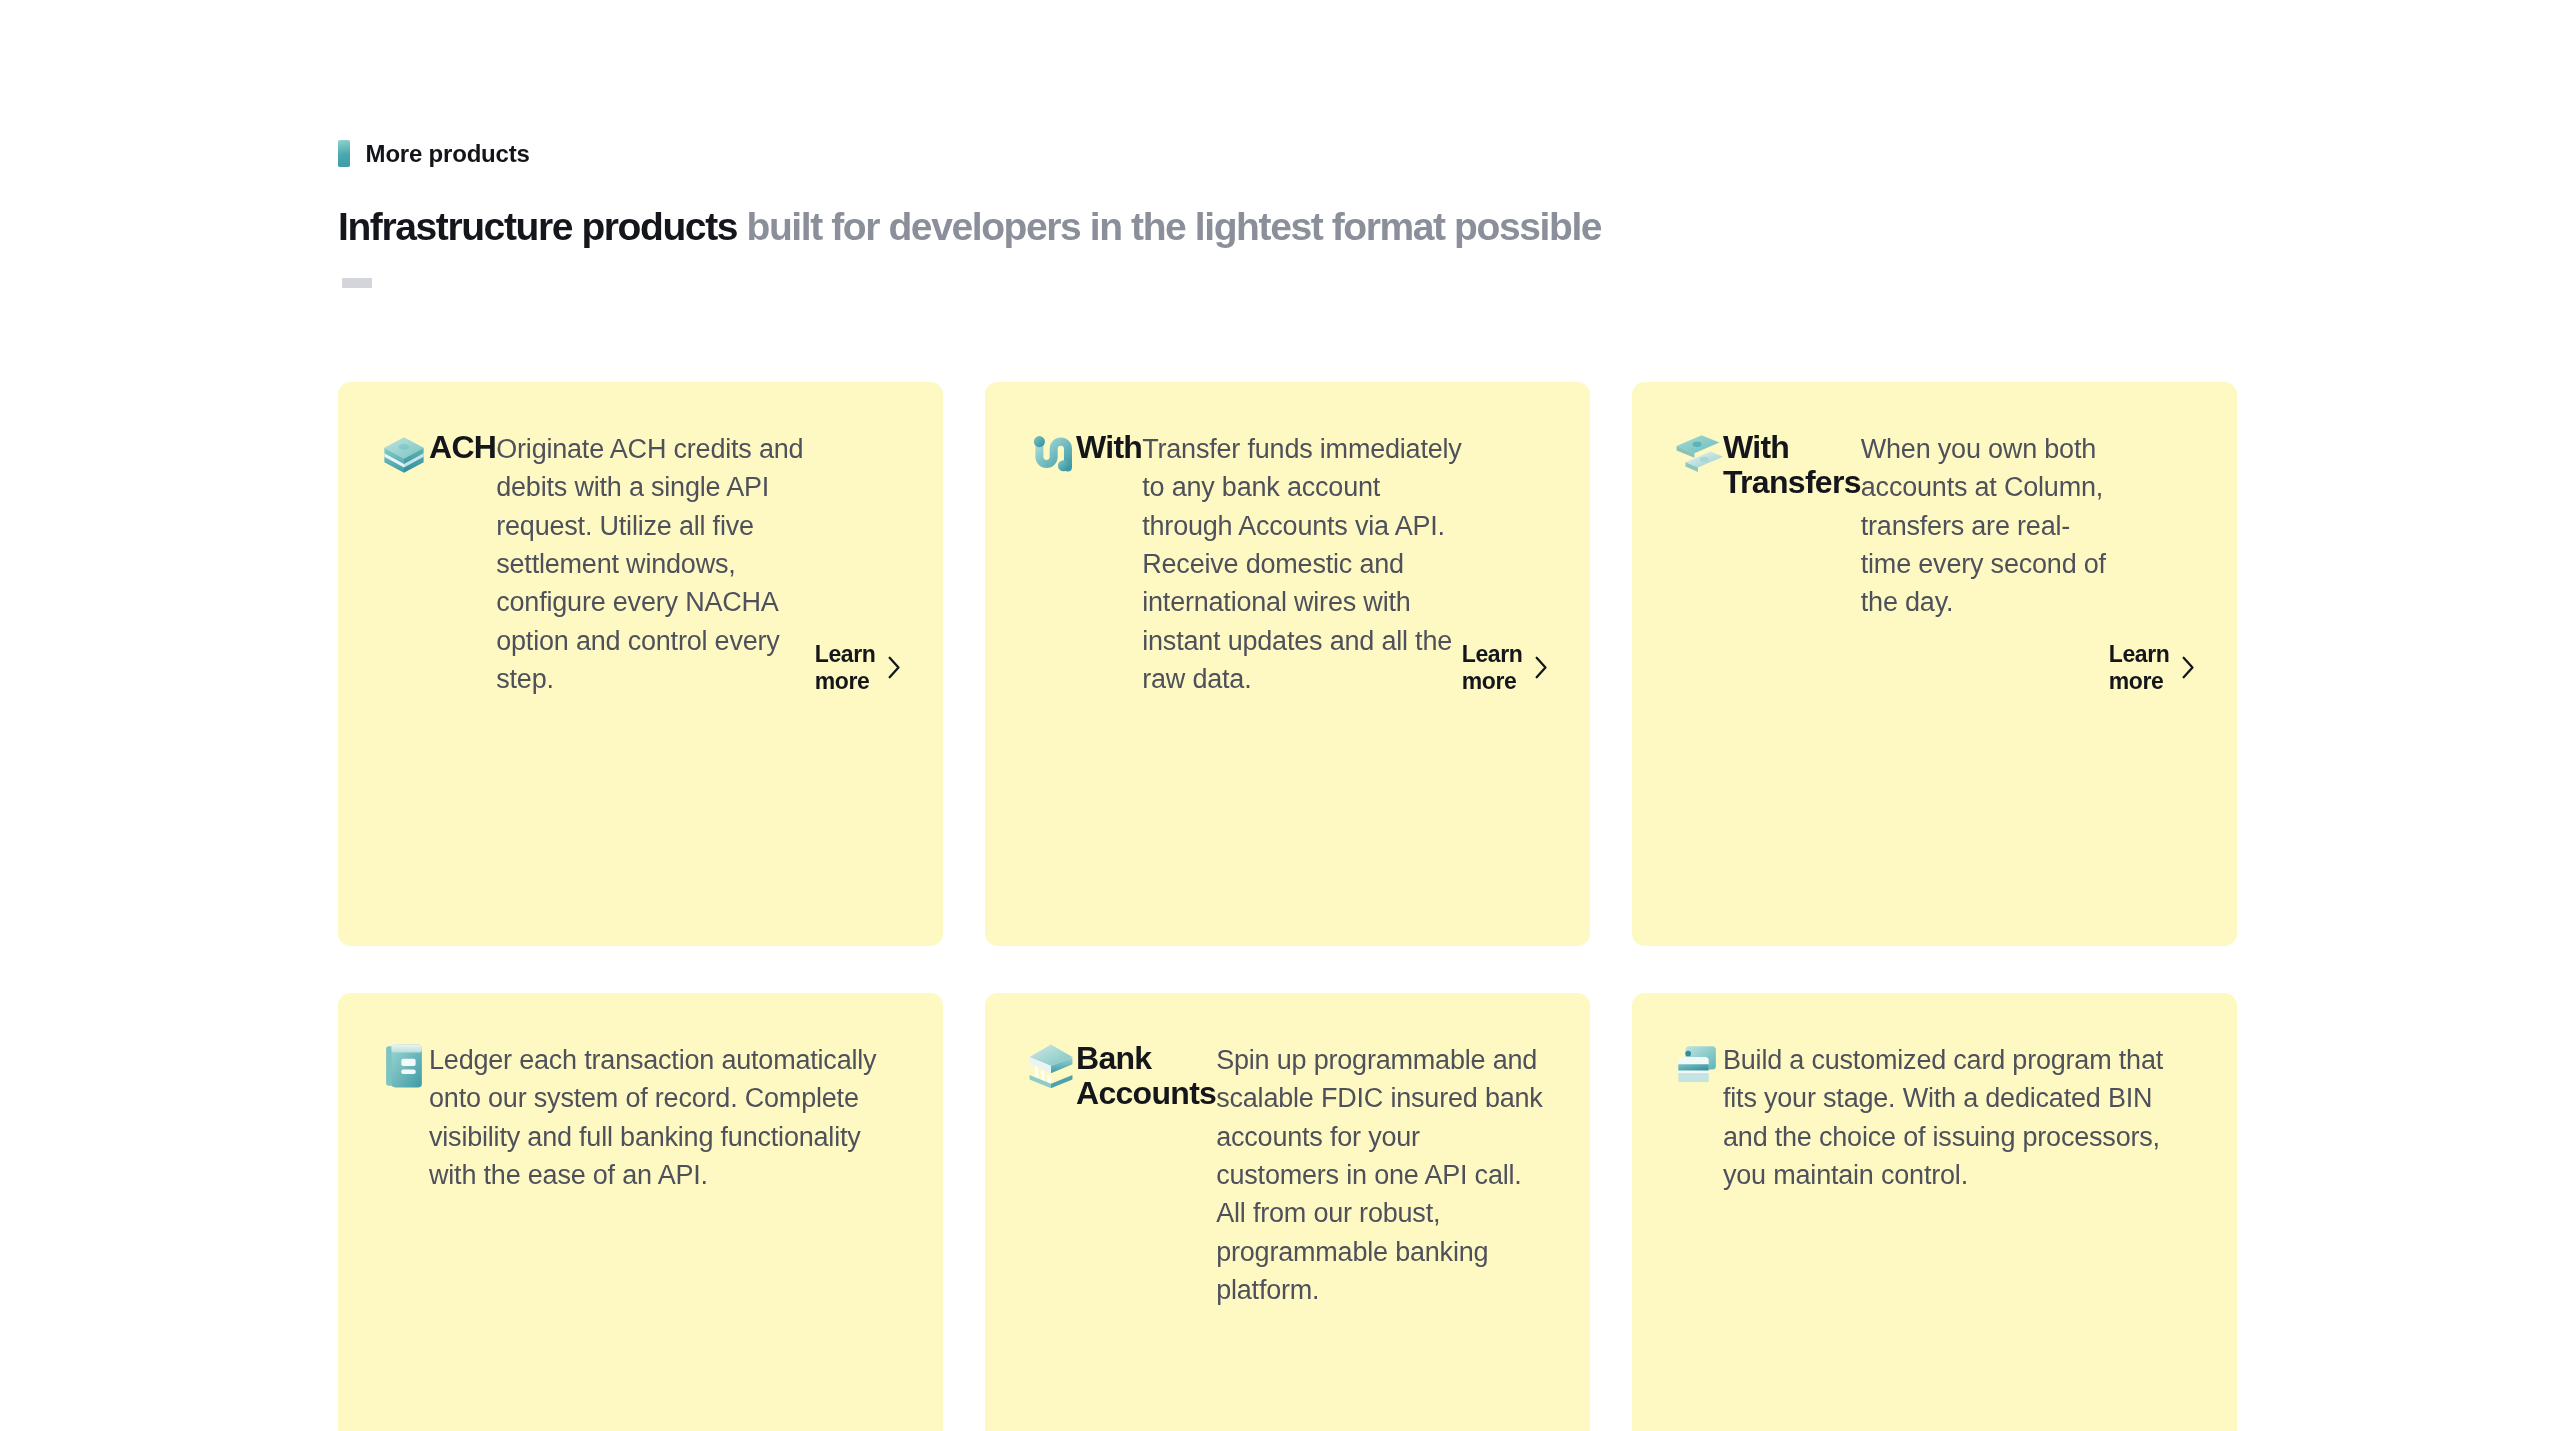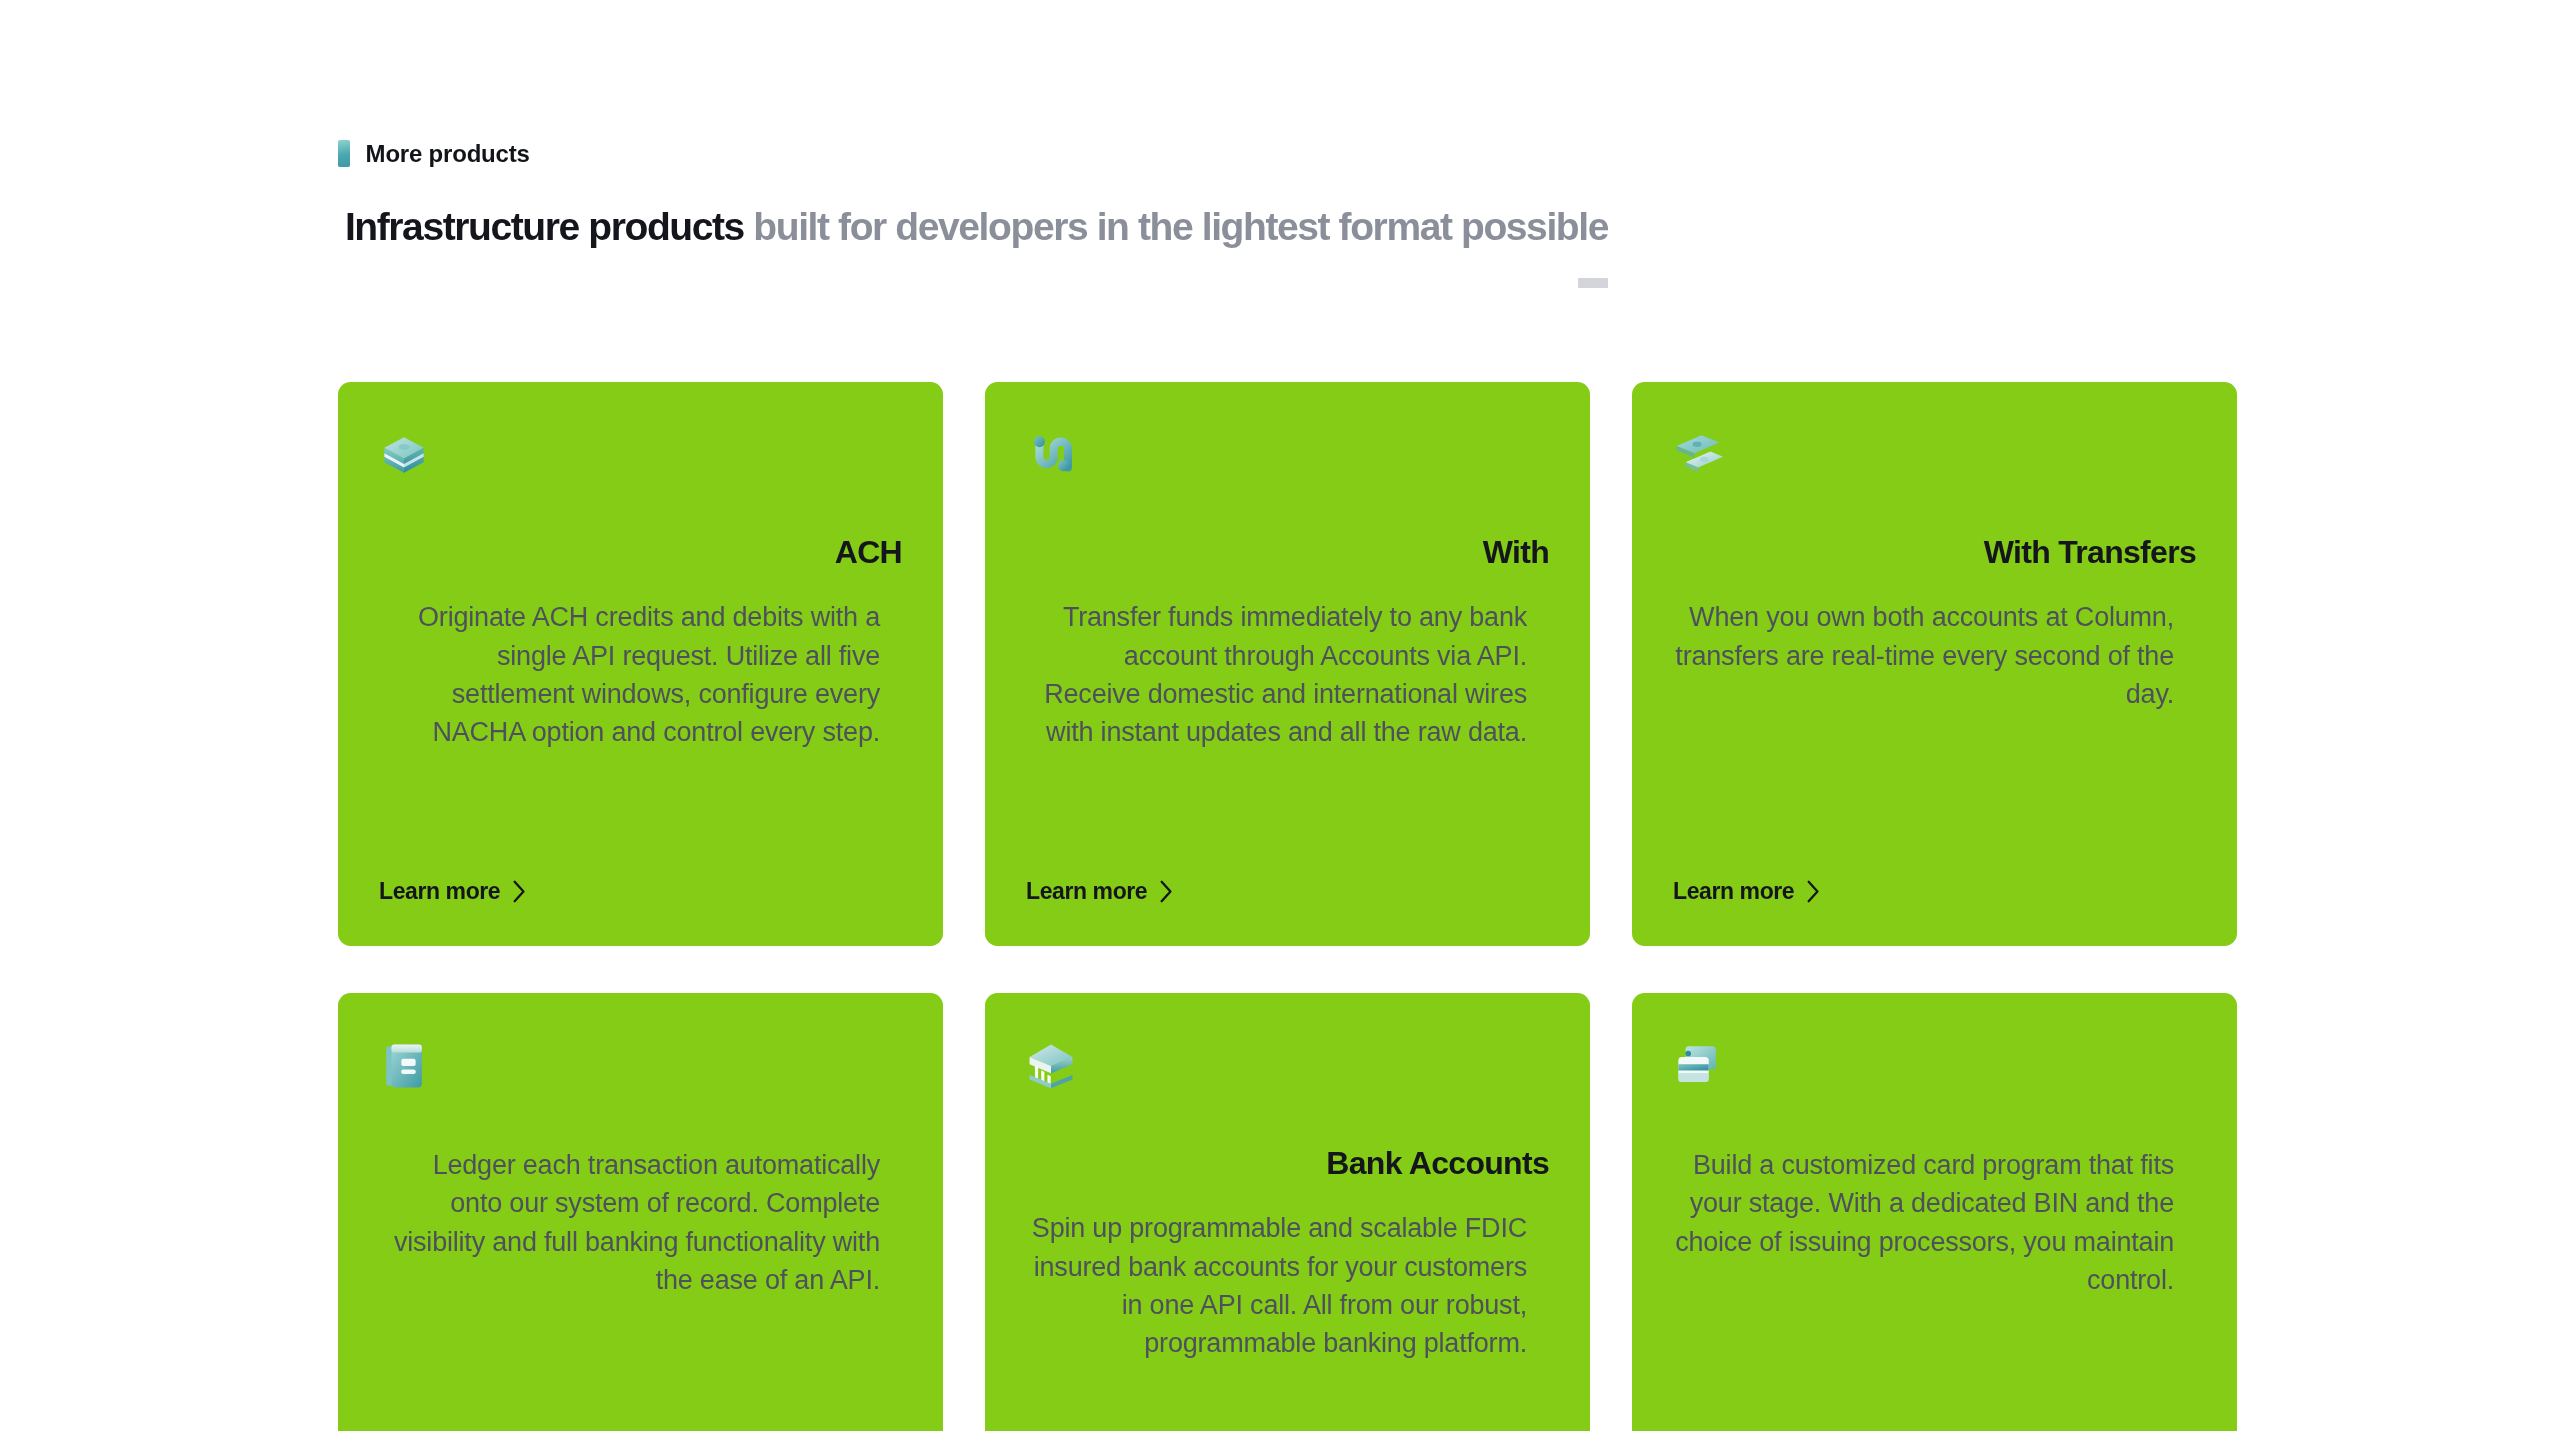--- a/index.html
+++ b/index.html
@@ -14,21 +14,20 @@
   body {
     font-family: "Liberation Sans", "DejaVu Sans", sans-serif;
     -webkit-font-smoothing: antialiased;
   }
 
   .page {
     position: relative;
     width: 2576px;
     height: 1083px;
     background: #ffffff;
-    text-align: right;
   }
 
   .content {
     position: absolute;
     left: 338px;
     top: 0;
     width: 1902px;
   }
 
   
@@ -78,26 +77,26 @@
   
   .card-grid {
     margin-top: 84px;
     display: grid;
     grid-template-columns: repeat(3, 605px);
     column-gap: 42px;
     row-gap: 47px;
   }
 
   .card {
-    background: #84cc16;
+    background: #fef9c3;
     border-radius: 12.5px;
     padding: 48px 41px 41px 41px;
     min-height: 564px;
     display: flex;
-    flex-direction: column;
+    flex-direction: row;
   }
 
   .card-icon {
     width: 50px;
     height: 50px;
     margin-bottom: 55px;
     flex: none;
   }
   .card-icon svg { display: block; width: 50px; height: 50px; }
 

